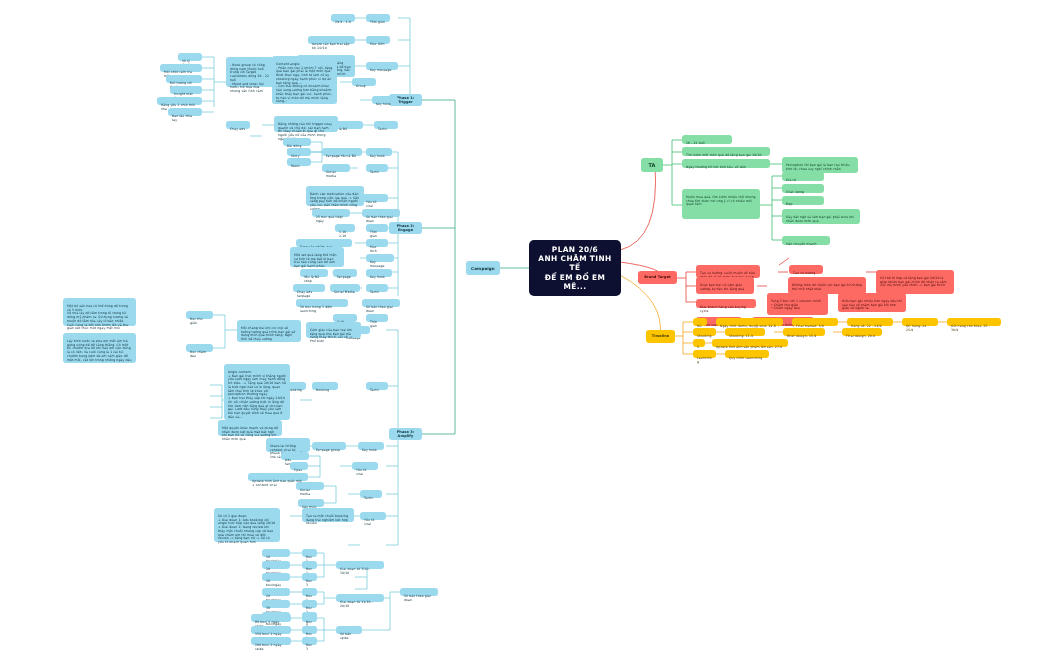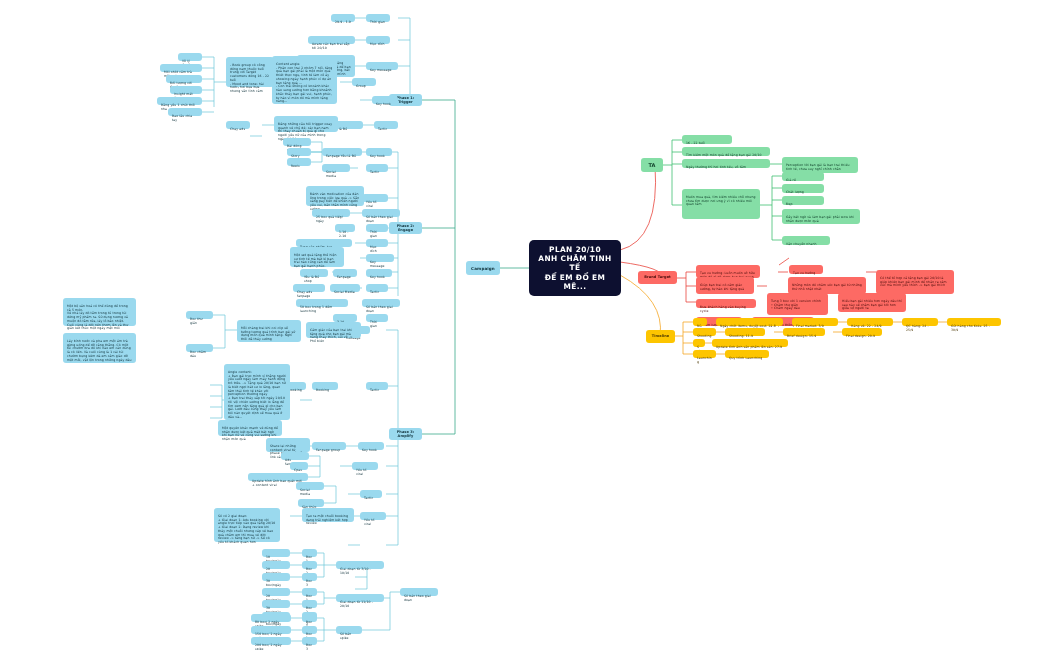--- a/index.html
+++ b/index.html
@@ -206,21 +206,21 @@
       <path d="M317,641 L324,641"></path>
       <path d="M324,618 L324,641"></path>
         <path d="M324,630 L336,630"></path>
       <path d="M360,630 L372,630"></path>
       <path d="M384,598 L390,598 L390,592"></path>
       <path d="M372,630 L390,630 L390,598"></path>
     </g>
   </svg>
 
   <div class="node root big" style="left:529px;top:240px;width:92px;height:56px;padding:3px;">
-    <span style="white-space:pre-line;">PLAN 20/10
+    <span style="white-space:pre-line;">PLAN 20/6
 ANH CHĂM TINH TẾ
 ĐỂ EM ĐỔ EM MÊ...</span>
   </div>
   <div class="node blue lbl sm" style="left:466px;top:261px;width:34px;height:14px;">
     <span>Campaign</span>
   </div>
 
   <div class="node blue lbl xs" style="left:389px;top:94px;width:33px;height:12px;">
     <span>Phase 1: Trigger</span>
     </div>

